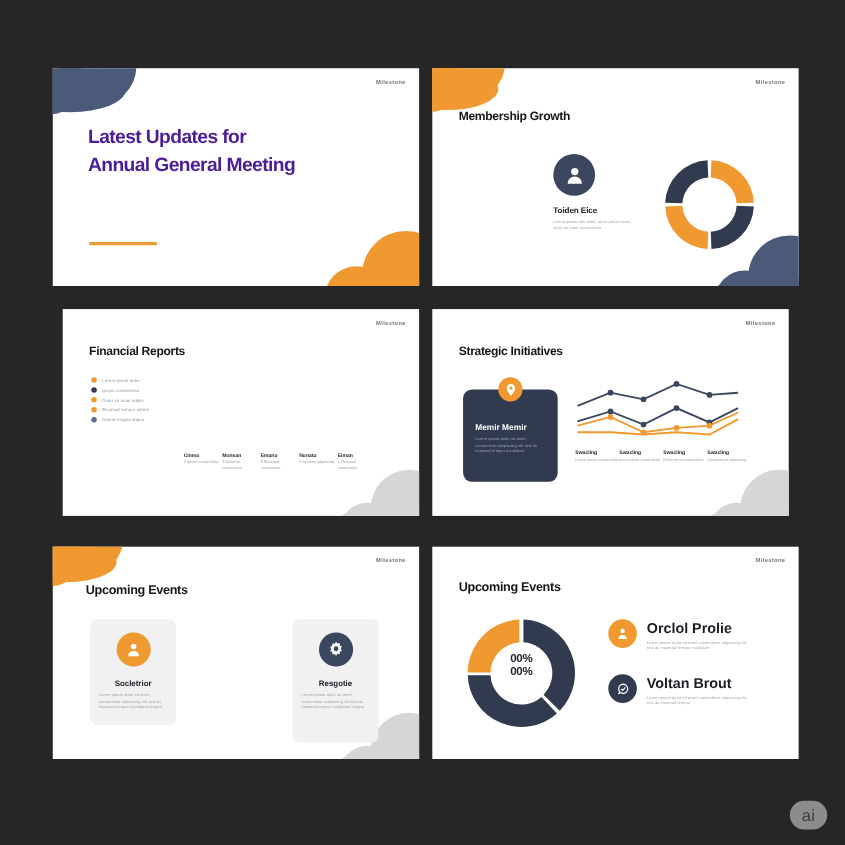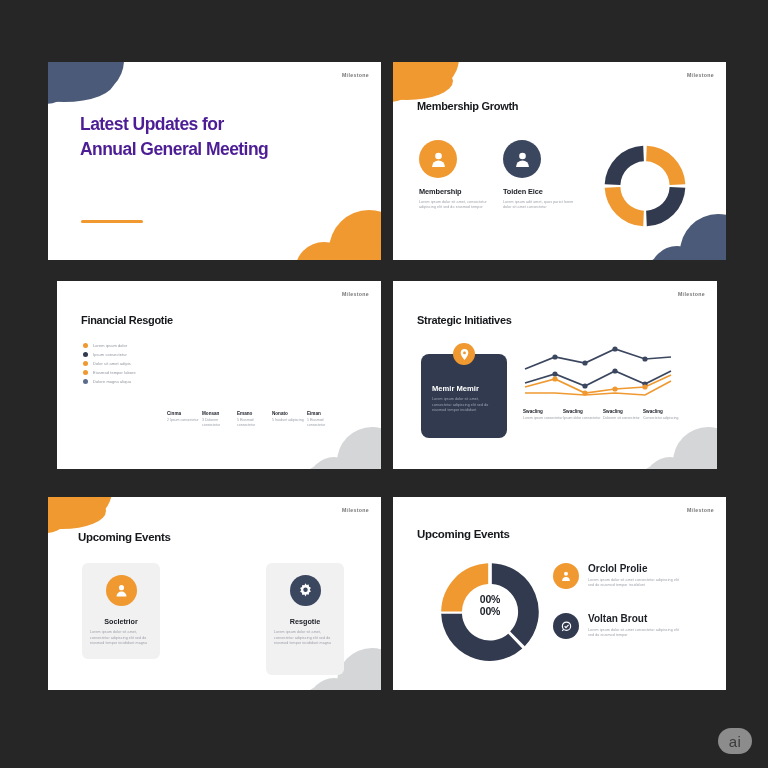--- a/index.html
+++ b/index.html
@@ -125,21 +125,21 @@
     position: absolute; text-align: center;
     font-size: 10.5px; font-weight: 700; color: #20242b; line-height: 1.18;
     letter-spacing: -.2px;
   }
   .frow { position: absolute; display: flex; align-items: flex-start; }
   .frow .ic {
     width: 26px; height: 26px; border-radius: 50%; flex: none;
     display: flex; align-items: center; justify-content: center;
   }
   .frow .bd { margin-left: 9px; }
-  .frow .h { font-size: 10px; font-weight: 700; color: #1b1e24; }
+  .frow .h { font-size: 13px; font-weight: 700; color: #1b1e24; }
   .frow .lorem { margin-top: 3.5px; width: 96px; }
 
   
   #ai-badge {
     position: absolute; right: 16px; bottom: 14px;
     width: 34px; height: 26px; border-radius: 13px;
     background: #8c8c8c; color: #3c3c3c;
     display: flex; align-items: center; justify-content: center;
     font-size: 15px; font-weight: 400; letter-spacing: .3px;
   }
@@ -173,30 +173,20 @@
       <i style="left:0; top:26px; width:92px; height:38px; background:#ef9930;"></i>
     </div>
     <div class="blob" style="right:-30px; bottom:-32px; width:140px; height:86px;">
       <i style="right:0; bottom:2px; width:76px; height:76px; background:#4b5a78;"></i>
       <i style="right:52px; bottom:-8px; width:54px; height:54px; background:#4b5a78;"></i>
       <i style="right:0; bottom:0; width:112px; height:42px; background:#4b5a78;"></i>
     </div>
     <div class="wm" style="right:12px; top:10px;">Milestone</div>
     <div class="s-title" style="left:24px; top:38px; font-size:11px;">Membership Growth</div>
 
-    <div class="persona" style="left:26px; top:78px;">
-      <div class="circ" style="background:#ef9930;">
-        <svg width="21" height="21" viewBox="0 0 24 24" fill="#ffffff">
-          <circle cx="12" cy="8" r="3.8"></circle>
-          <path d="M4.6 20.5a7.4 7.4 0 0 1 14.8 0z"></path>
-        </svg>
-      </div>
-      <div class="mini-h nm">Membership</div>
-      <div class="lorem">Lorem ipsum dolor sit amet, consectetur adipiscing elit sed do eiusmod tempor</div>
-    </div>
 
     <div class="persona" style="left:110px; top:78px;">
       <div class="circ" style="background:#3b465f;">
         <svg width="21" height="21" viewBox="0 0 24 24" fill="#ffffff">
           <circle cx="12" cy="8" r="3.8"></circle>
           <path d="M4.6 20.5a7.4 7.4 0 0 1 14.8 0z"></path>
         </svg>
       </div>
       <div class="mini-h nm">Toiden Eice</div>
       <div class="lorem">Lorem ipsum adit amet, quos pariat lorem dolor sit amet consectetur</div>
@@ -215,21 +205,21 @@
     </div>
   </div>
 
   <div class="slide" id="slide3">
     <div class="blob" style="right:-26px; bottom:-30px; width:130px; height:80px;">
       <i style="right:0; bottom:2px; width:70px; height:70px; background:#d4d6d8;"></i>
       <i style="right:48px; bottom:-8px; width:50px; height:50px; background:#d4d6d8;"></i>
       <i style="right:0; bottom:0; width:104px; height:40px; background:#d4d6d8;"></i>
     </div>
     <div class="wm" style="right:12px; top:10px;">Milestone</div>
-    <div class="s-title" style="left:24px; top:33px; font-size:11px;">Financial Resgotie</div>
+    <div class="s-title" style="left:24px; top:33px; font-size:11px;">Financial Reports</div>
 
     <div class="legend" style="left:26px; top:62px;">
       <div class="row">
         <span class="dot" style="background:#ef9930;"></span>
         <span class="txt">Lorem ipsum dolor</span>
       </div>
       <div class="row">
         <span class="dot" style="background:#323a4f;"></span>
         <span class="txt">Ipsum consectetur</span>
       </div>
@@ -426,21 +416,21 @@
       </div>
       <div class="h">Resgotie</div>
       <div class="lorem">Lorem ipsum dolor sit amet, consectetur adipiscing elit sed do eiusmod tempor incididunt magna</div>
     </div>
   </div>
 
   <div class="slide" id="slide6">
     <div class="wm" style="right:12px; top:10px;">Milestone</div>
     <div class="s-title" style="left:24px; top:31px; font-size:11.5px;">Upcoming Events</div>
 
-    <div style="position:absolute; left:36px; top:54px;">
+    <div style="position:absolute; left:20px; top:54px;">
       <svg width="122" height="122" viewBox="0 0 100 100">
         <g transform="translate(50,50)">
 
           <path d="M -1.5 -40 A 40 40 0 0 0 -40 -0.5 L -23 -0.5 A 23 23 0 0 1 -1.5 -23 Z" fill="#ef9930"></path>
 
           <path d="M 1.5 -40 A 40 40 0 0 1 28.5 28 L 16.5 16 A 23 23 0 0 0 1.5 -23 Z" fill="#323a4f"></path>
           <path d="M 26.5 30 A 40 40 0 0 1 -40 1.5 L -23 1.5 A 23 23 0 0 0 15 17.8 Z" fill="#323a4f"></path>
         </g>
       </svg>
       <div class="pctwrap" style="left:0; top:42px; width:122px;">

